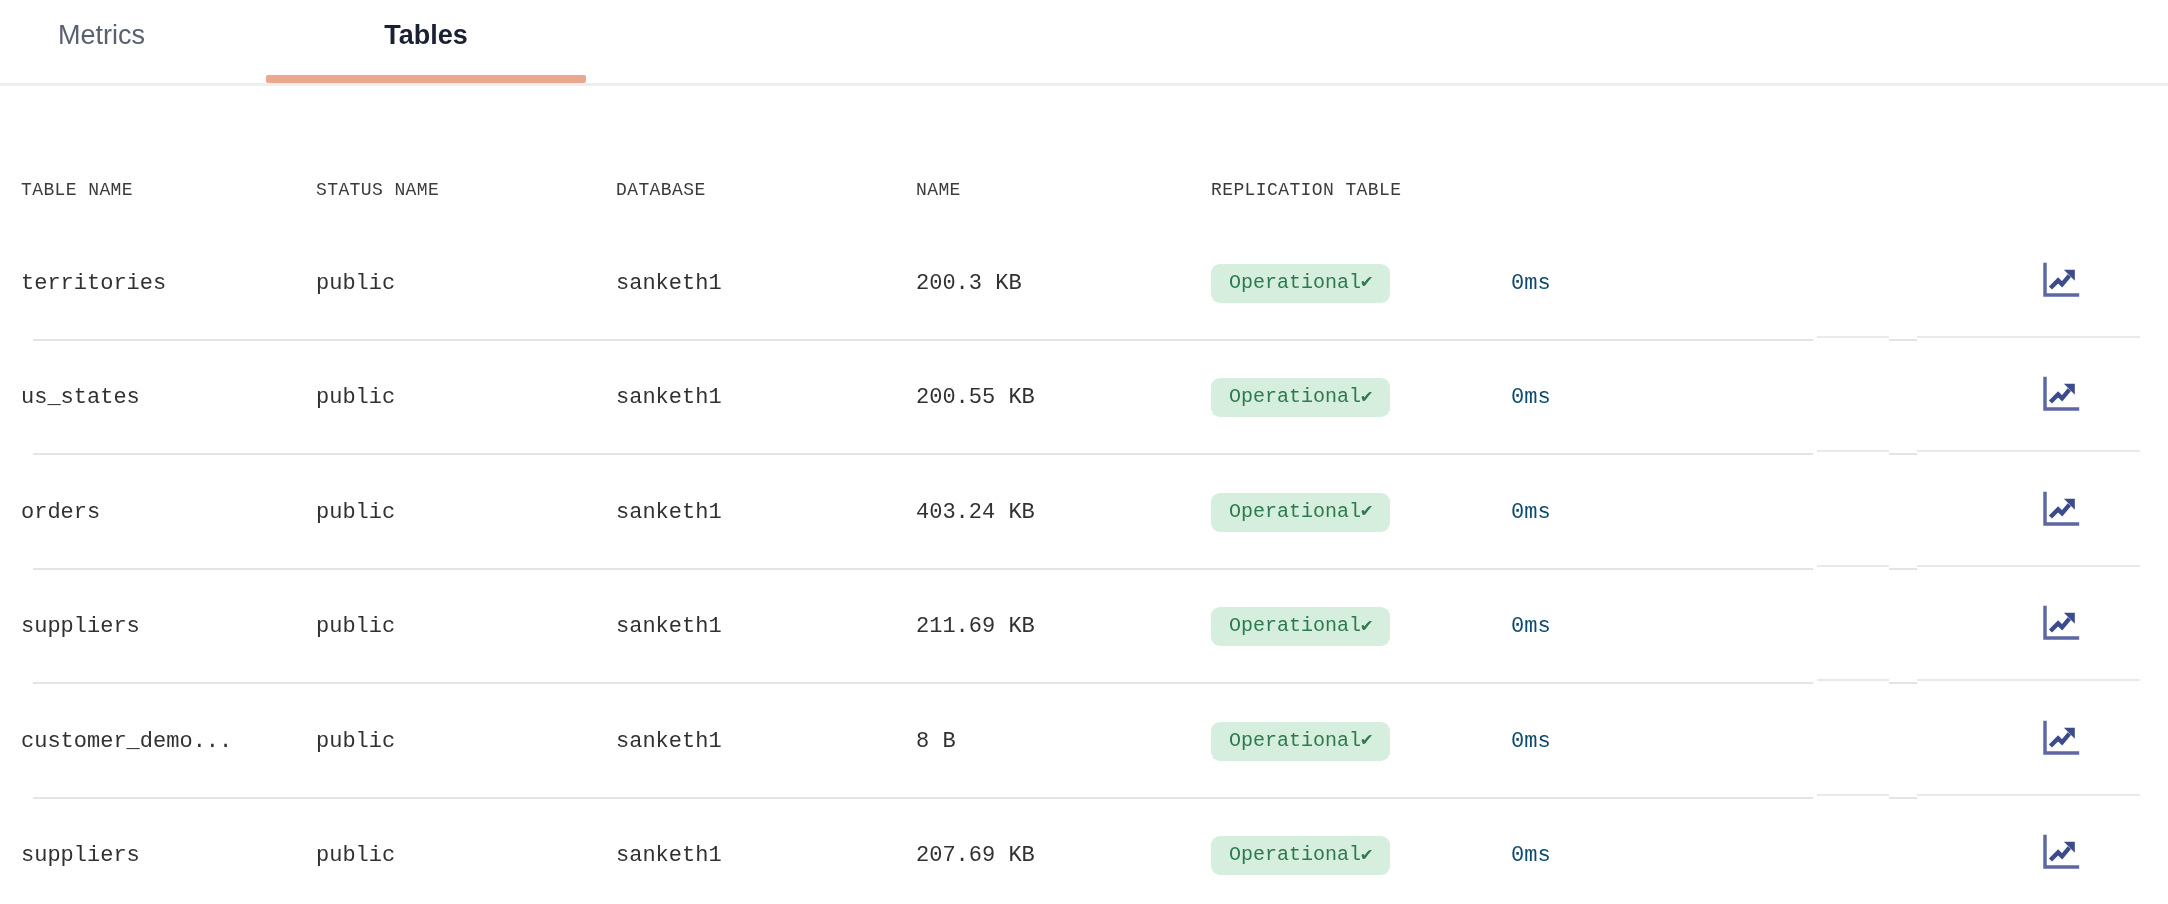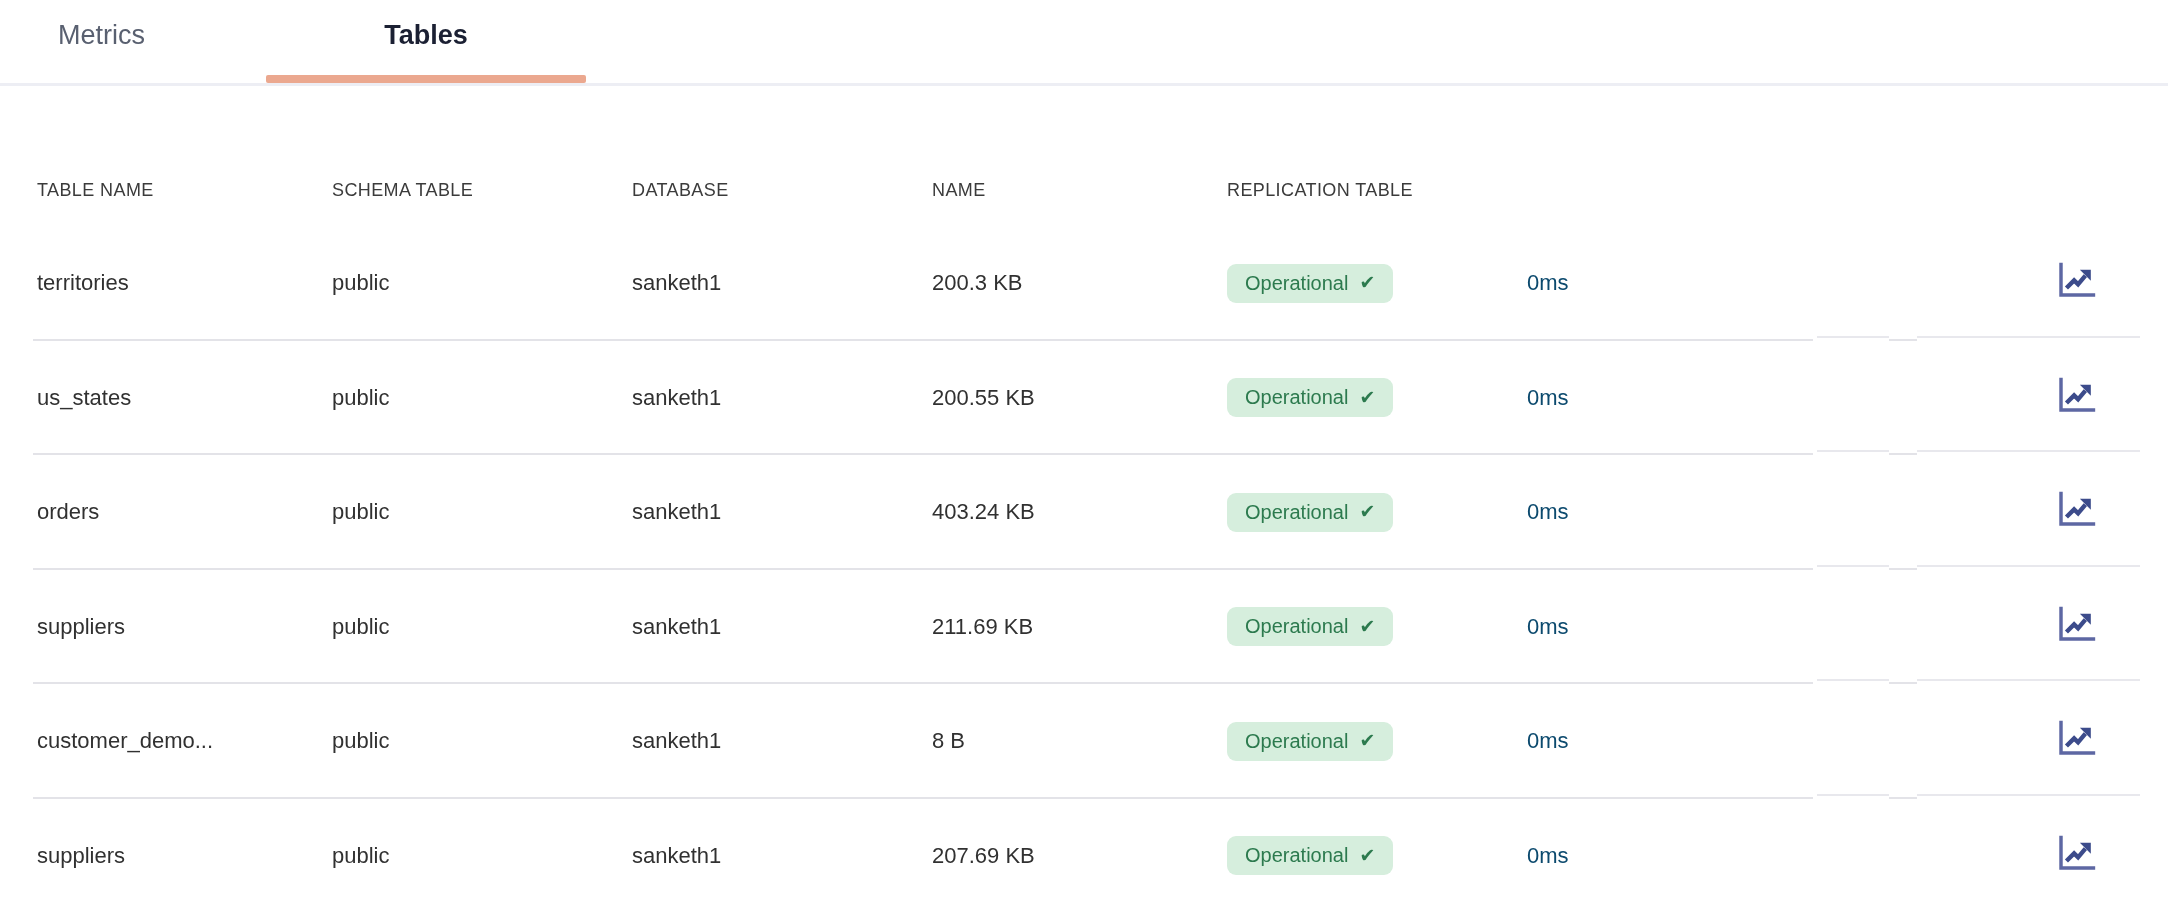--- a/index.html
+++ b/index.html
@@ -51,22 +51,23 @@
     width: 100%;
     height: 8px;
     background: #eba88f;
     border-radius: 2px;
   }
 
   
   .grid-row {
     display: grid;
     grid-template-columns: 295px 300px 300px 295px 300px 528px 1fr;
-    padding-left: 37px;
+    padding-left: 21px;
     align-items: center;
+    font-family: Liberation Mono, monospace;
   }
   .thead {
     margin-top: 74px;
     height: 60px;
     font-size: 18px;
     font-weight: 500;
     letter-spacing: 0.4px;
     color: #3b3b3b;
   }
   .tbody { margin-top: 6px; }
@@ -75,21 +76,20 @@
     height: 114.5px;
     font-size: 22px;
     color: #313131;
   }
   .cell { white-space: nowrap; overflow: hidden; }
 
   
   .badge {
     display: inline-flex;
     align-items: center;
-    gap: 11px;
     background: #d6eedd;
     color: #2c7a4e;
     font-size: 20px;
     font-weight: 500;
     padding: 9px 18px 10px 18px;
     border-radius: 9px;
     line-height: 1;
   }
   .badge .check { font-size: 19px; font-weight: 700; }
 
@@ -123,21 +123,21 @@
       <span>Metrics</span>
     </div>
     <div class="tab tab-tables">
       <span>Tables</span>
       <div class="tab-underline"></div>
     </div>
   </div>
 
   <div class="grid-row thead">
     <div class="cell">TABLE NAME</div>
-    <div class="cell">SCHEMA TABLE</div>
+    <div class="cell">STATUS NAME</div>
     <div class="cell">DATABASE</div>
     <div class="cell">NAME</div>
     <div class="cell">REPLICATION TABLE</div>
     <div class="cell"></div>
   </div>
 
   <div class="tbody">
 
     <div class="grid-row trow">
       <div class="cell">territories</div>

